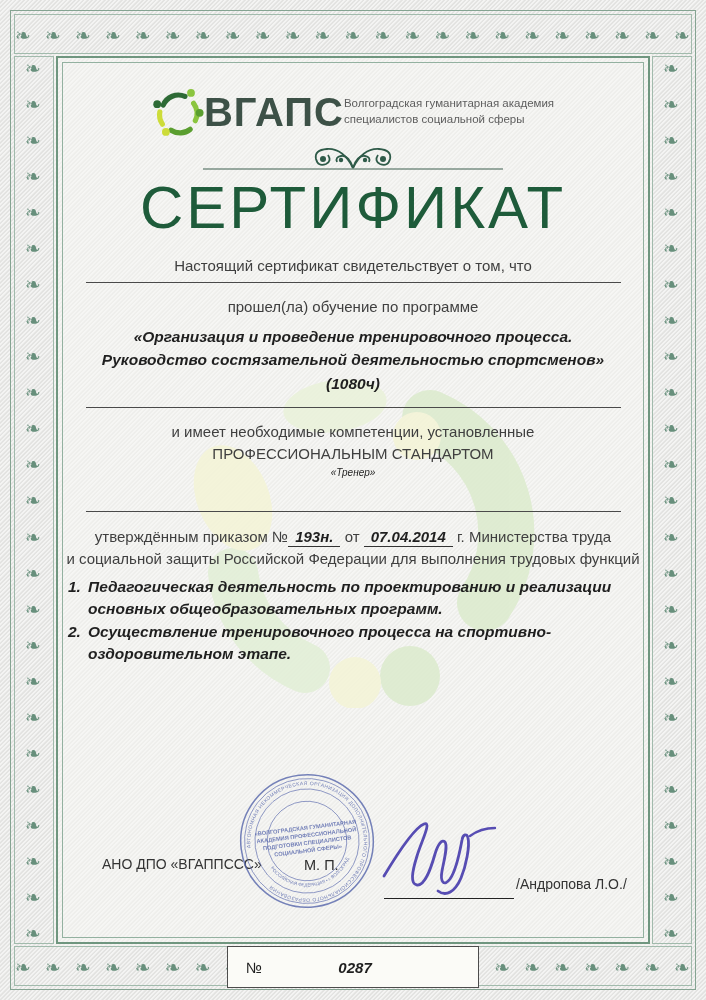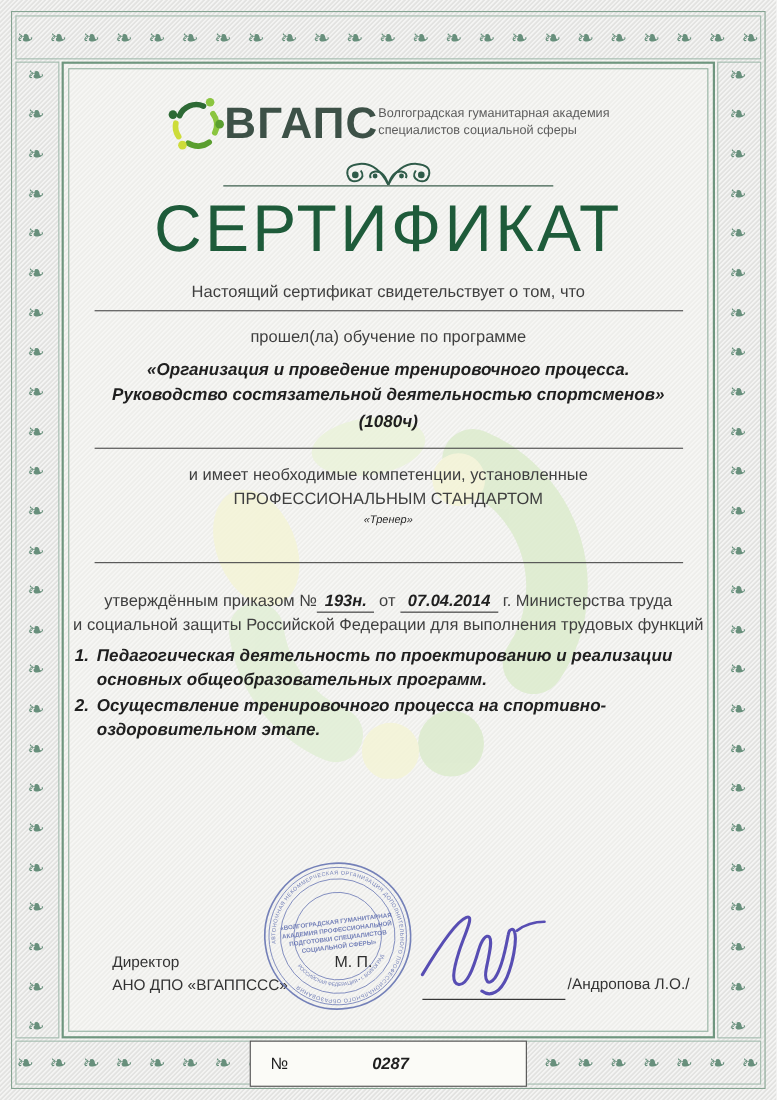--- a/index.html
+++ b/index.html
@@ -52,21 +52,21 @@
   .rule { width:535px; margin:8px auto 0; border-top:1px solid #4a4a4a; height:0; }
   .label { margin-top:15px; font-size:15px; }
   .program {
     margin:10px auto 0; max-width:545px; font-size:15.5px; font-weight:bold; font-style:italic;
     color:#1f1f1f; line-height:1.5;
   }
   .rule-2 { margin-top:12px; }
   .standard { margin-top:5px; font-size:15px; }
   .standard-name { margin-top:5px; font-size:10px; font-weight:normal; font-style:italic; color:#1f1f1f; }
   .rule-3 { margin-top:33px; }
-  .order { margin-top:26px; font-size:15px; }
+  .order { margin-top:16px; font-size:15px; }
   .uv {
     font-weight:bold; font-style:italic; color:#1f1f1f;
     border-bottom:1.5px solid #333; padding:0 7px 1px;
   }
   .order2 { margin-top:5px; font-size:15px; }
   .functions { margin:9px 0 0 2px; text-align:left; }
   .fn-item { display:flex; font-size:15.5px; font-weight:bold; font-style:italic; color:#1f1f1f; line-height:1.45; max-width:560px; }
   .fn-num { width:20px; flex:none; }
 
   .sig-area { position:relative; margin-top:96px; height:160px; text-align:left; }
@@ -172,21 +172,20 @@
         <span>Педагогическая деятельность по проектированию и реализации основных общеобразовательных программ.</span>
       </div>
       <div class="fn-item">
         <span class="fn-num">2.</span>
         <span>Осуществление тренировочного процесса на спортивно-оздоровительном этапе.</span>
       </div>
     </div>
 
     <div class="sig-area">
       <div class="director">
-        <div>Директор</div>
         <div>АНО ДПО «ВГАППССС»</div>
       </div>
 
       <svg class="stamp" width="142" height="142" viewBox="0 0 150 150">
         <g fill="none" stroke="#5565ab" opacity="0.8">
           <circle cx="75" cy="75" r="70" stroke-width="1.6"></circle>
           <circle cx="75" cy="75" r="66" stroke-width="0.8"></circle>
           <circle cx="75" cy="75" r="55" stroke-width="0.8"></circle>
           <circle cx="75" cy="75" r="42" stroke-width="0.8"></circle>
         </g>

